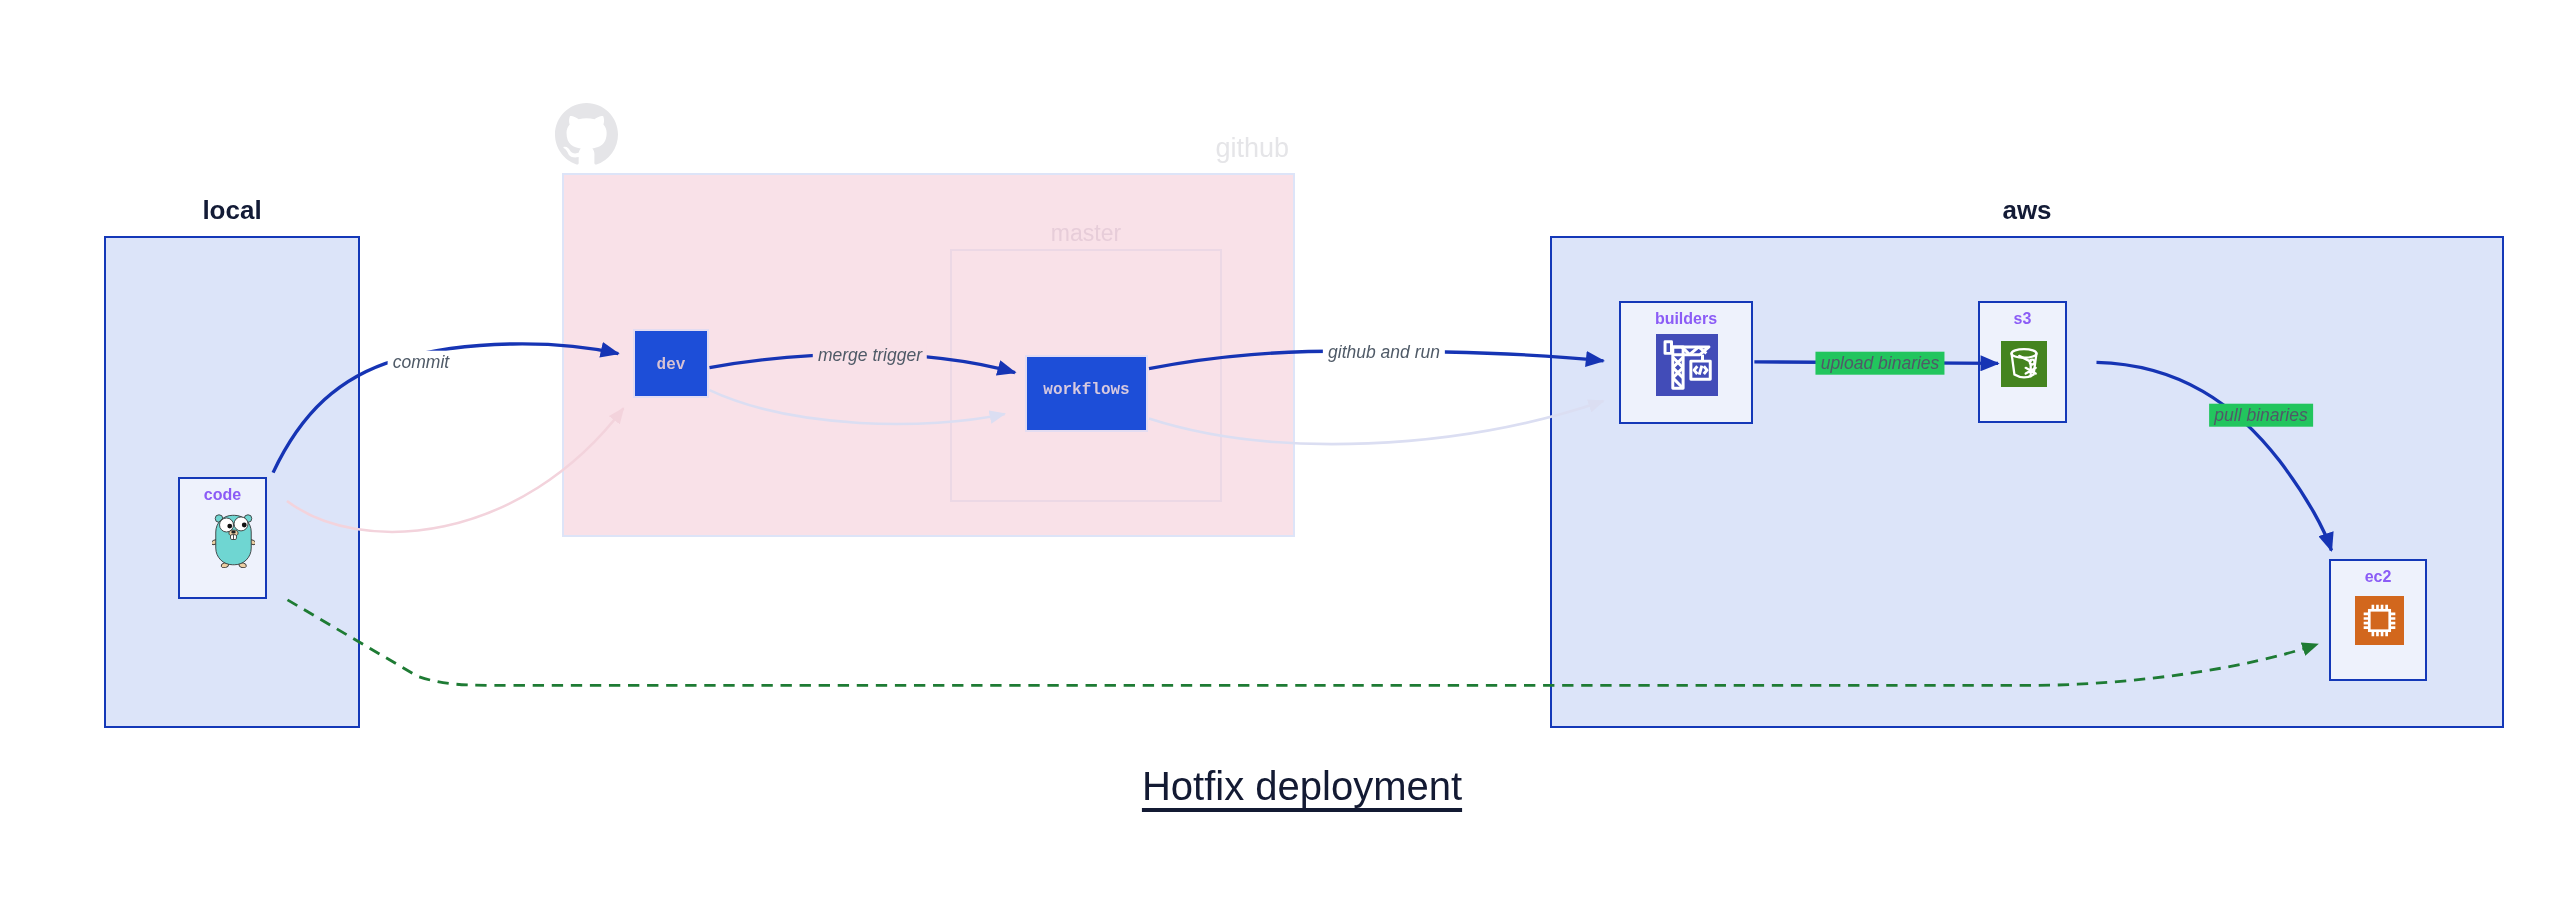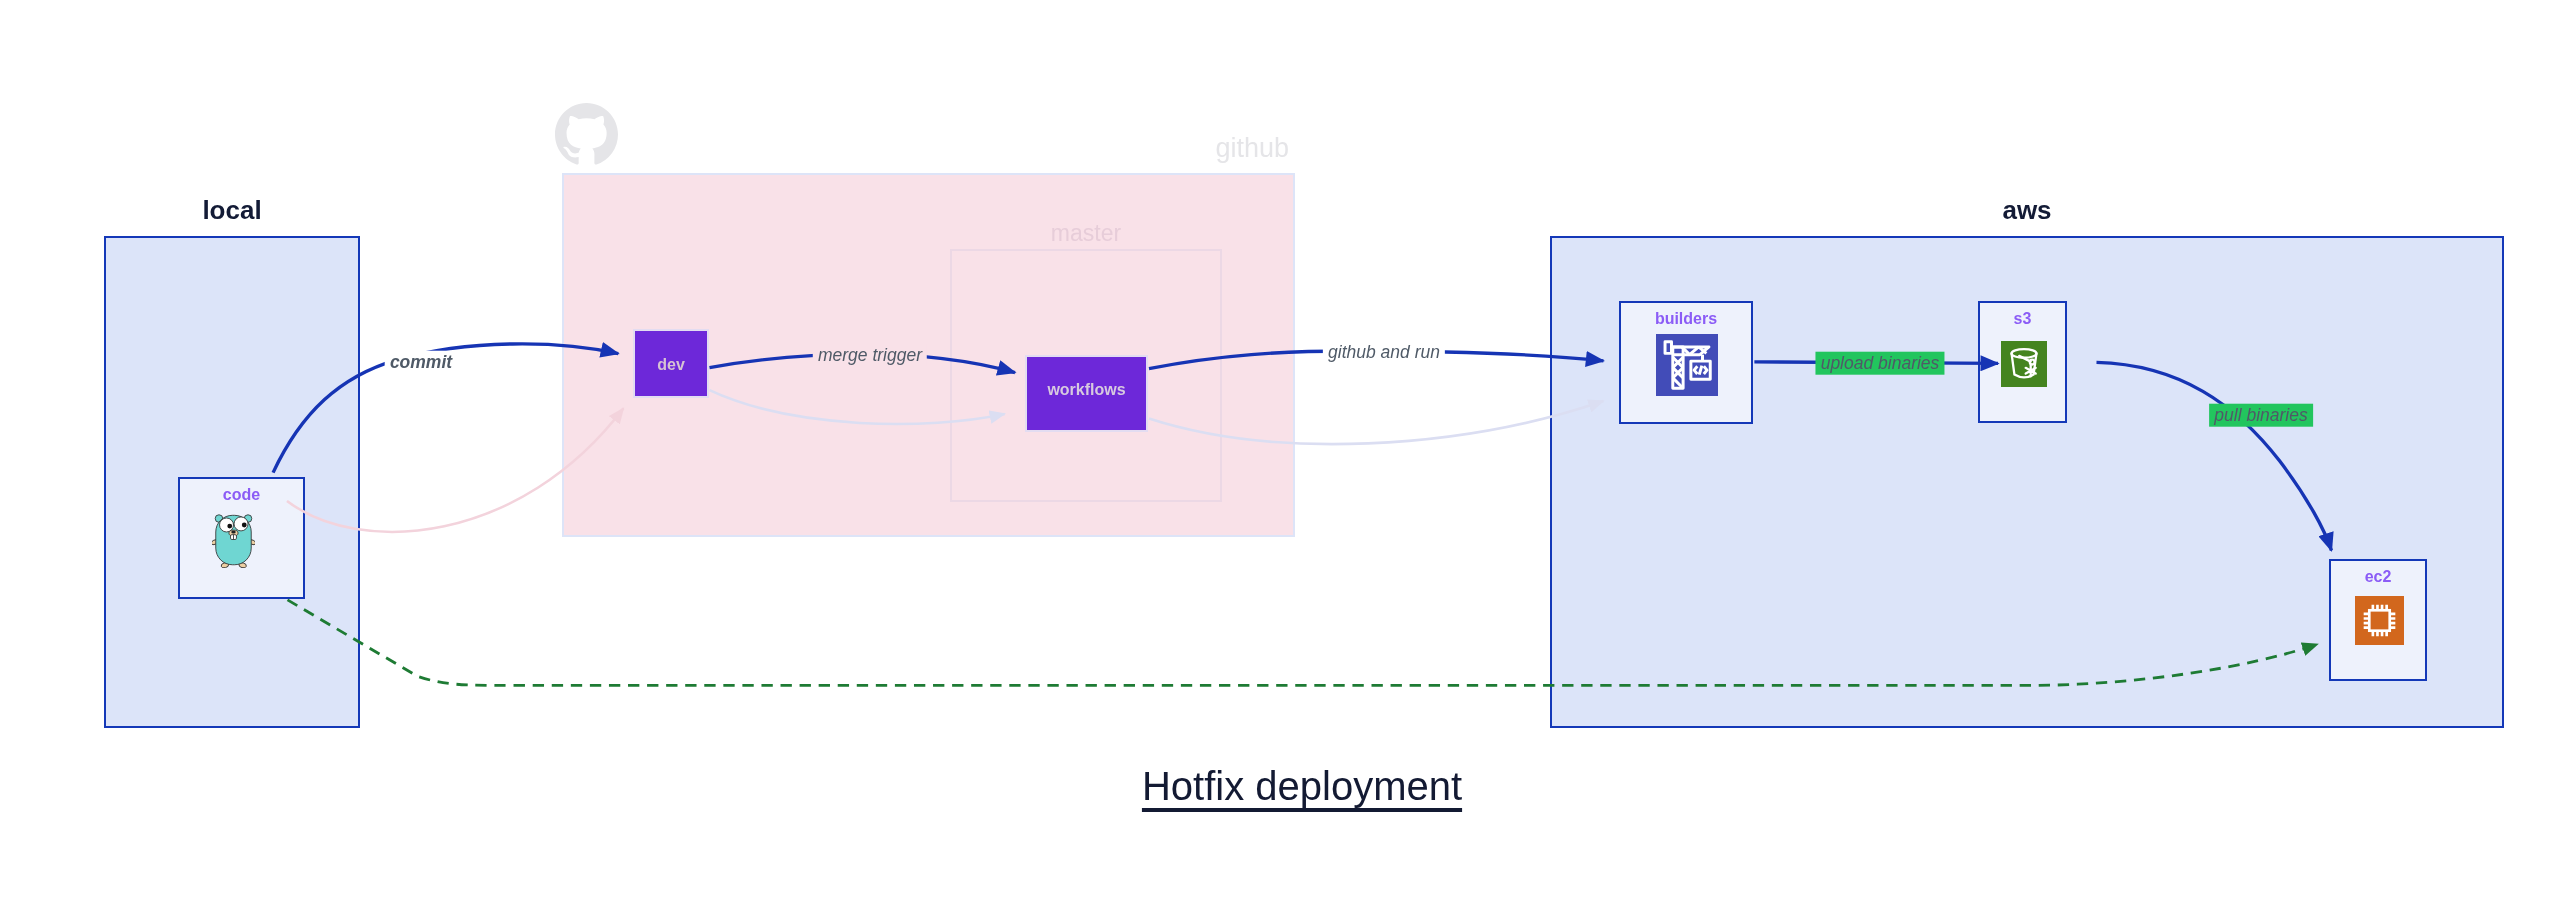--- a/index.html
+++ b/index.html
@@ -18,25 +18,25 @@
   .group-label{position:absolute;text-align:center;color:#131b36;font-size:26px;font-weight:600;line-height:31px;}
   .label-local{left:104px;top:195px;width:256px;}
   .label-aws{left:1550px;top:195px;width:954px;}
   .label-master{left:950px;top:218px;width:272px;color:#e7cdd9;font-size:23px;font-weight:500;}
   .label-github{position:absolute;left:562px;top:133px;width:727px;text-align:right;color:#e5e5e8;font-size:27px;font-weight:500;line-height:31px;}
 
   .octocat{position:absolute;left:555px;top:103px;}
 
   
   .node{position:absolute;box-sizing:border-box;background:#eef2fc;border:2.1px solid #1438b8;}
-  .node-code{left:178px;top:477px;width:127px;height:122px;}
+  .node-code{left:178px;top:477px;width:89px;height:122px;}
   .node-builders{left:1619px;top:301px;width:134px;height:123px;}
   .node-s3{left:1978px;top:301px;width:89px;height:122px;}
   .node-ec2{left:2329px;top:559px;width:98px;height:122px;}
-  .node-faded{background:#6d28d9;border:2.1px solid #e3dcf1;}
+  .node-faded{background:#1d4ed8;border:2.1px solid #e3dcf1;font-family:Liberation Mono, monospace;}
   .node-dev{left:633px;top:329px;width:76px;height:69px;}
   .node-workflows{left:1025px;top:355px;width:123px;height:77px;}
 
   .node-label{position:absolute;top:7.2px;left:0;width:100%;text-align:center;font-size:16px;font-weight:bold;color:#8b5cf6;}
   .node-dev .node-label{top:25px;color:#d6c2d3;}
   .node-workflows .node-label{top:24px;color:#d7c9df;}
   .node-icon{position:absolute;}
   .icon-gopher{left:32px;top:32px;}
   .icon-build{left:35px;top:31px;}
   .icon-s3{left:21px;top:38px;}
@@ -46,21 +46,21 @@
   
   .edges{position:absolute;left:0;top:0;z-index:5;}
   .edge-label{
     position:absolute;z-index:6;transform:translate(-50%,-50%);
     font-size:17.5px;font-style:italic;color:#4f5a67;white-space:nowrap;
     padding:1px 5.2px;line-height:20.6px;
   }
   .bg-white{background:#ffffff;}
   .bg-pink{background:#f9e1e8;}
   .bg-lav{background:#22c55e;}
-  .lbl-commit{left:421px;top:362px;font-weight:bold;}
+  .lbl-commit{left:421px;top:362px;}
   .lbl-merge{left:870px;top:355px;}
   .lbl-uploadrun{left:1384px;top:352px;}
   .lbl-uploadbin{left:1880px;top:363px;}
   .lbl-pullbin{left:2246px;top:415px;margin-left:15px;}
 
   
   .title{
     position:absolute;left:0;top:764px;width:100%;text-align:center;
     font-size:40px;color:#131a33;font-weight:500;
     text-decoration:underline;text-decoration-thickness:4.1px;text-underline-offset:8.2px;

